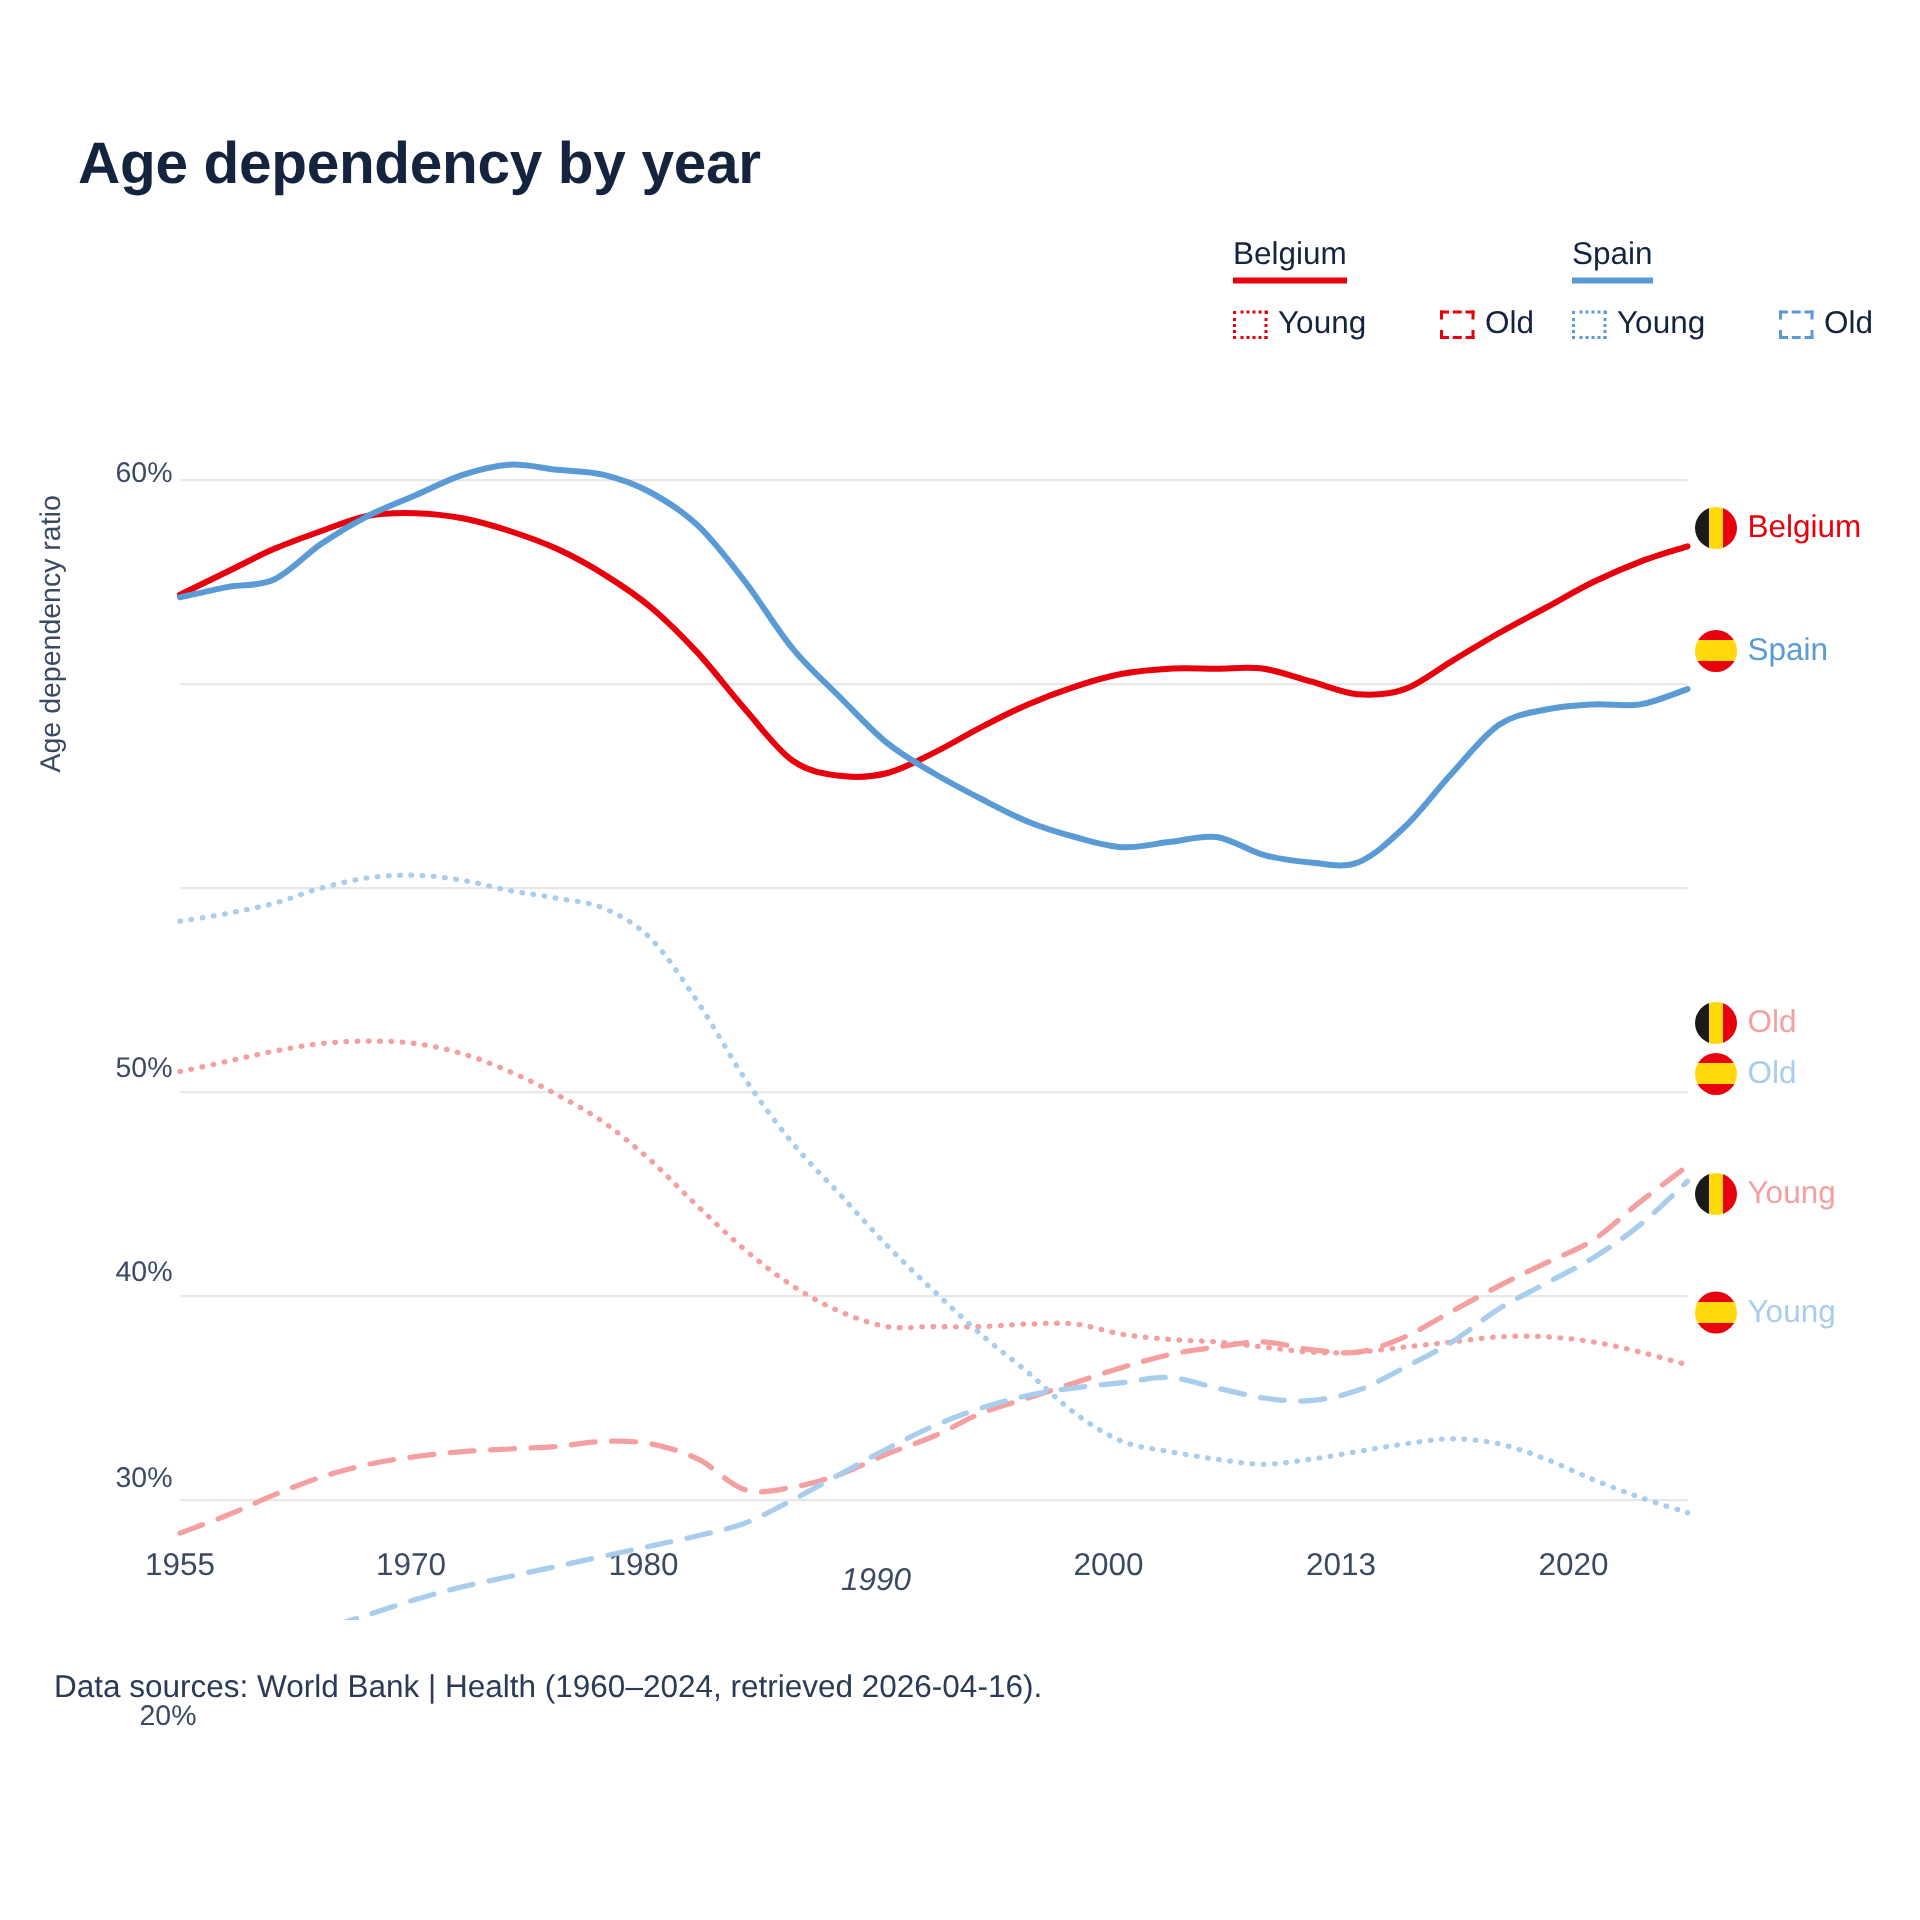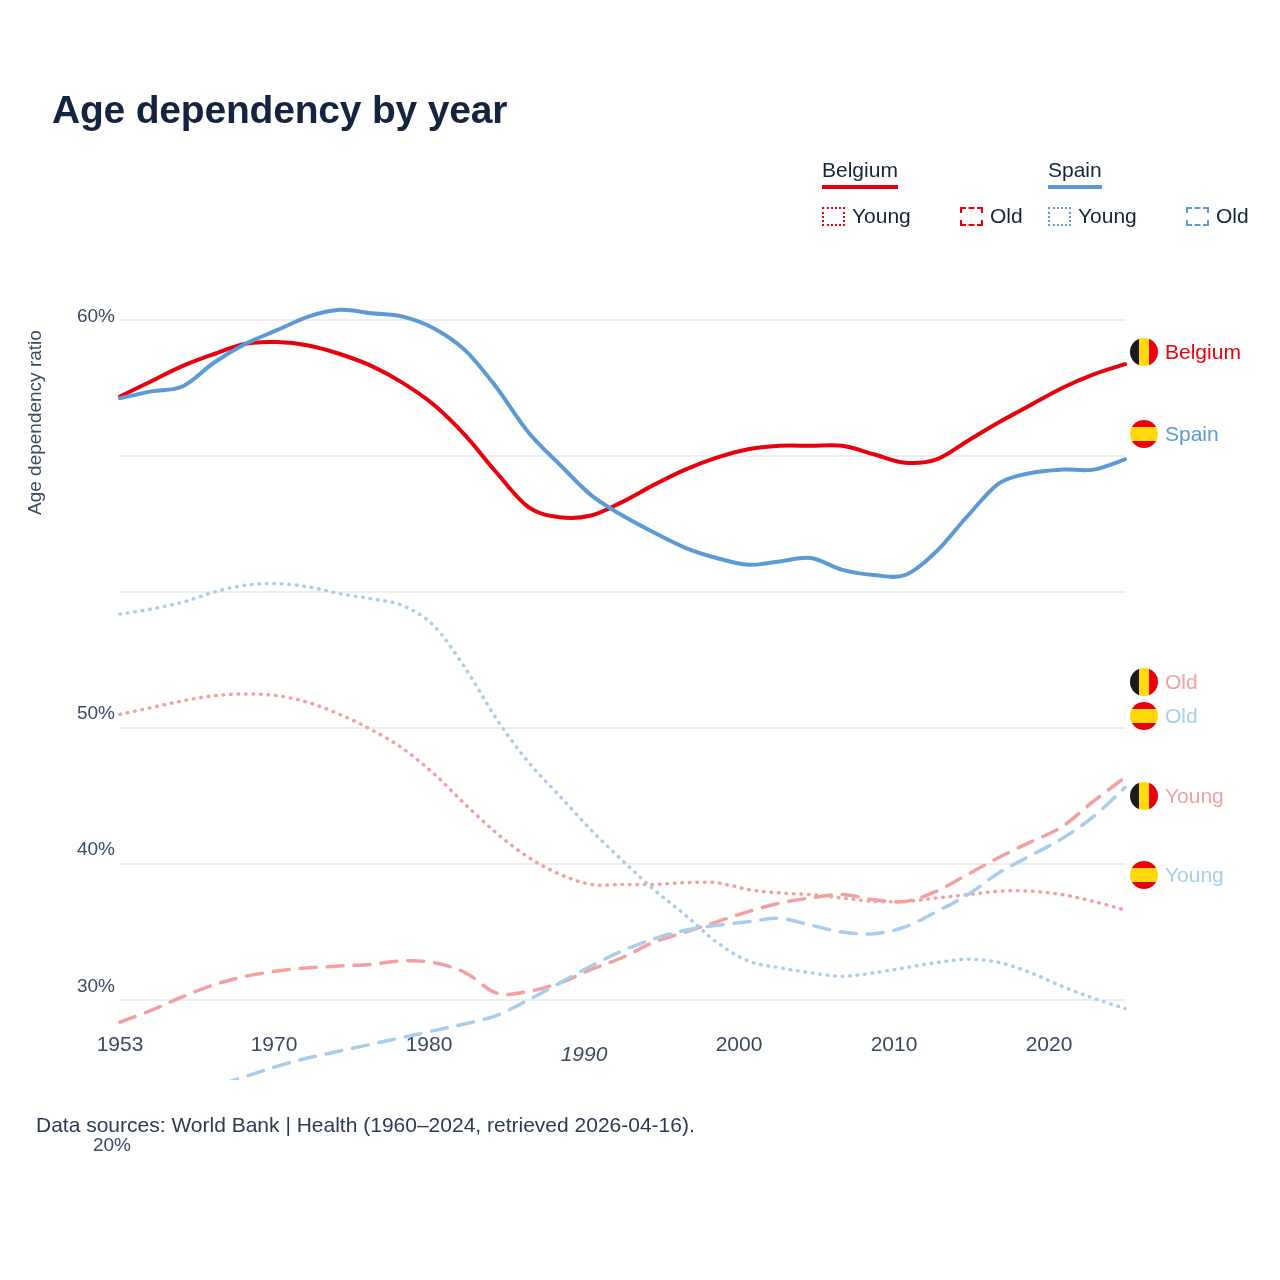--- a/index.html
+++ b/index.html
@@ -185,26 +185,26 @@
 
 <div id="chart-area">
   <div id="y-axis-title">Age dependency ratio</div>
 
   <div class="y-tick-label" id="yt0" style="left:61px; top:850px;margin-top:24px;">20%</div>
   <div class="y-tick-label" id="yt1" style="left:45px; top:715px;">30%</div>
   <div class="y-tick-label" id="yt2" style="left:45px; top:578px;">40%</div>
   <div class="y-tick-label" id="yt3" style="left:45px; top:442px;">50%</div>
   <div class="y-tick-label" id="yt4" style="left:45px; top:45px;">60%</div>
 
-  <div class="x-tick-label" style="left:80px; top:772px;">1953</div>
+  <div class="x-tick-label" style="left:80px; top:772px;">1955</div>
   <div class="x-tick-label" style="left:234px; top:772px;">1970</div>
   <div class="x-tick-label" style="left:389px; top:772px;">1980</div>
   <div class="x-tick-label" style="left:544px; top:782px;font-style:italic;">1990</div>
   <div class="x-tick-label" style="left:699px; top:772px;">2000</div>
-  <div class="x-tick-label" style="left:854px; top:772px;">2010</div>
+  <div class="x-tick-label" style="left:854px; top:772px;">2013</div>
   <div class="x-tick-label" style="left:1009px; top:772px;">2020</div>
 
   <svg id="plot" width="1280" height="820" style="position:absolute;left:0;top:0;">
     <g id="gridlines">
       <line x1="120" x2="1125" y1="60" y2="60" stroke="#e8e8e8" stroke-width="1.5"></line>
       <line x1="120" x2="1125" y1="196" y2="196" stroke="#e8e8e8" stroke-width="1.5"></line>
       <line x1="120" x2="1125" y1="332" y2="332" stroke="#e8e8e8" stroke-width="1.5"></line>
       <line x1="120" x2="1125" y1="468" y2="468" stroke="#e8e8e8" stroke-width="1.5"></line>
       <line x1="120" x2="1125" y1="604" y2="604" stroke="#e8e8e8" stroke-width="1.5"></line>
       <line x1="120" x2="1125" y1="740" y2="740" stroke="#e8e8e8" stroke-width="1.5"></line>

